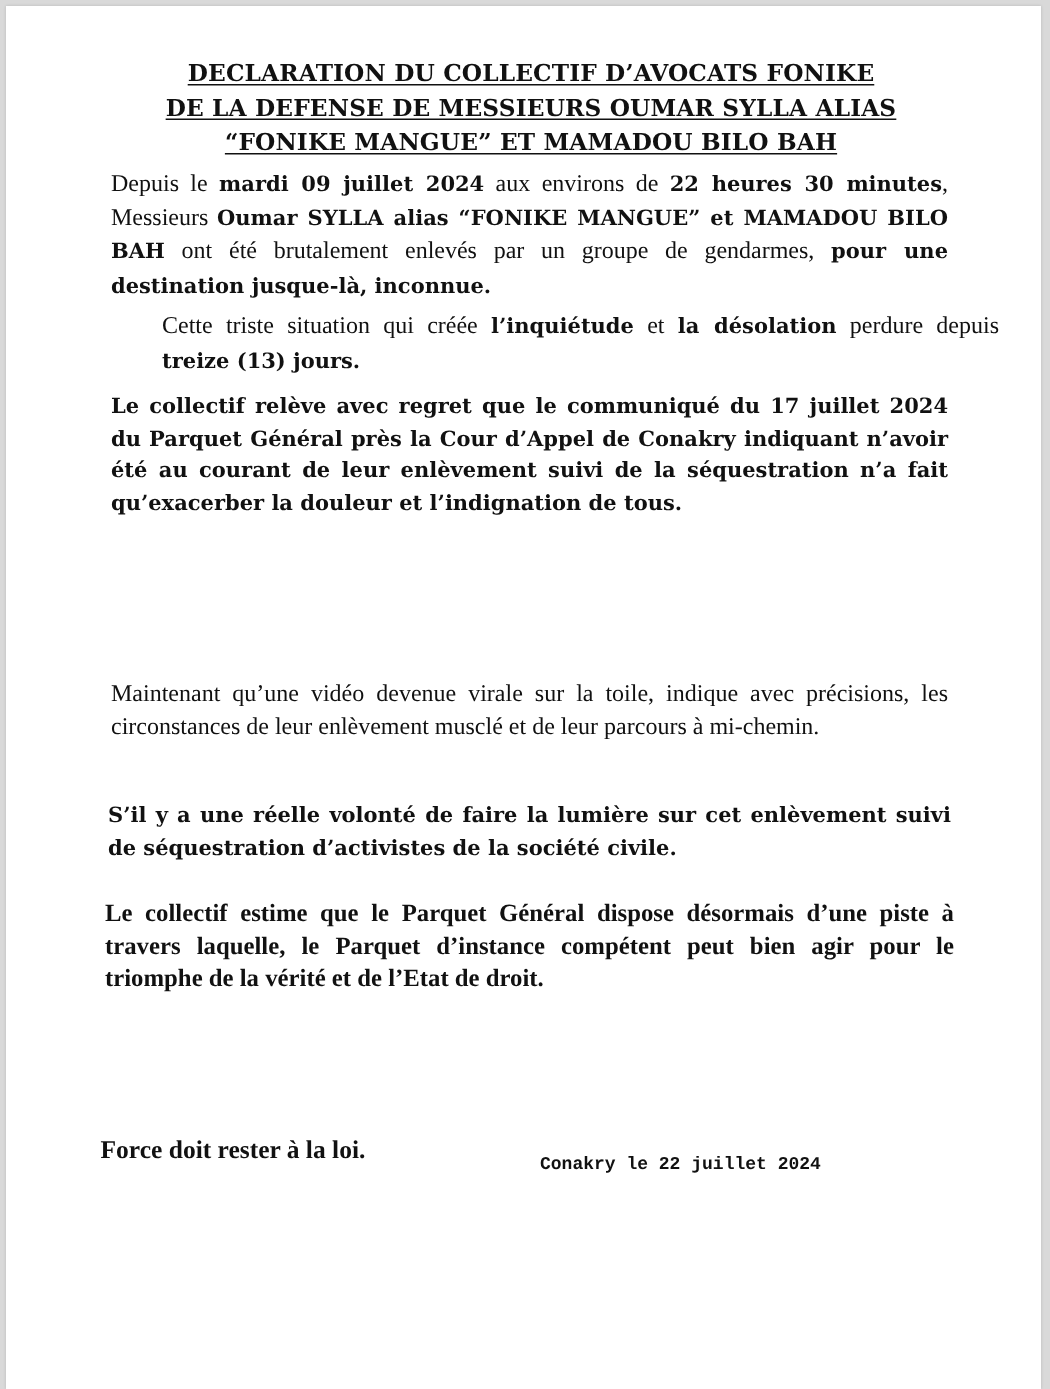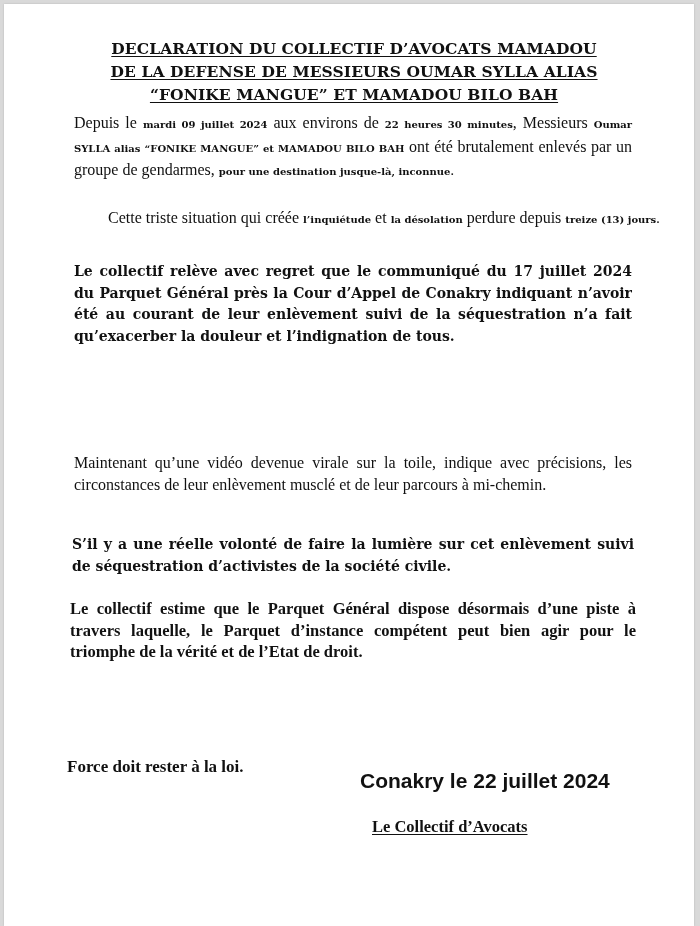--- a/index.html
+++ b/index.html
@@ -20,63 +20,62 @@
     text-align: center; font-weight: bold; font-size: 15.5px; line-height: 23px;
     letter-spacing: 0.1px;
   }
   .title span { text-decoration: underline; text-underline-offset: 2px; }
   .p {
     position: absolute; left: 70px; width: 558px;
     font-size: 14.5px; line-height: 21.5px; text-align: justify;
     font-family: "Liberation Serif", "DejaVu Serif", serif;
     font-size: 16px;
   }
-  .b { font-weight: bold; font-family: "DejaVu Serif", serif; font-size: 10px; }
+  .b { font-weight: bold; font-family: "DejaVu Serif", serif; font-size: 14px; }
   .bold-p { font-weight: bold; font-family: "DejaVu Serif", serif; font-size: 14px; line-height: 21.5px; }
   .bold-p2 { font-weight: bold; font-family: "Liberation Serif", serif; font-size: 16.5px; line-height: 21.5px; }
   #p1 { top: 108px; }
   #p2 { top: 203px; margin-left: 34px; }
   #p3 { top: 257px; }
   #p4 { top: 380px; }
   #p5 { top: 448px; }
   #p6 { top: 530px; left: 68px; width: 562px; }
   #p7 { top: 594px; left: 66px; width: 566px; }
   .closing {
     position: absolute; left: 63px; top: 714px;
     font-weight: bold; font-size: 17px; font-family: "Liberation Serif", serif; margin-top: 39px;
   }
   .date {
     position: absolute; left: 356px; top: 765px;
-    font-weight: bold; font-size: 21px; font-family: Liberation Sans, sans-serif;
+    font-weight: bold; font-size: 12px; font-family: Liberation Mono, monospace;
   }
   .signature {
     position: absolute; left: 368px; top: 813px;
     font-weight: bold; font-size: 16.5px; font-family: "Liberation Serif", serif;
     text-decoration: underline; text-underline-offset: 2px;
   }
 </style>
 </head>
 <body>
 
 <div class="page">
   <div class="title">
-    <span>DECLARATION DU COLLECTIF D’AVOCATS MAMADOU</span><br>
+    <span>DECLARATION DU COLLECTIF D’AVOCATS FONIKE</span><br>
     <span>DE LA DEFENSE DE MESSIEURS OUMAR SYLLA ALIAS</span><br>
     <span>“FONIKE MANGUE” ET MAMADOU BILO BAH</span>
   </div>
 
   <div class="p" id="p1"><span>Depuis le </span><span class="b">mardi 09 juillet 2024</span><span> aux environs de </span><span class="b">22 heures 30 minutes</span><span>, Messieurs </span><span class="b">Oumar SYLLA alias “FONIKE MANGUE” et MAMADOU BILO BAH</span><span> ont été brutalement enlevés par un groupe de gendarmes, </span><span class="b">pour une destination jusque-là, inconnue.</span></div>
 
   <div class="p" id="p2"><span>Cette triste situation qui créée </span><span class="b">l’inquiétude</span><span> et </span><span class="b">la désolation</span><span> perdure depuis </span><span class="b">treize (13) jours.</span></div>
 
   <div class="p bold-p" id="p3">Le collectif relève avec regret que le communiqué du 17 juillet 2024 du Parquet Général près la Cour d’Appel de Conakry indiquant n’avoir été au courant de leur enlèvement suivi de la séquestration n’a fait qu’exacerber la douleur et l’indignation de tous.</div>
 
 
   <div class="p" id="p5">Maintenant qu’une vidéo devenue virale sur la toile, indique avec précisions, les circonstances de leur enlèvement musclé et de leur parcours à mi-chemin.</div>
 
   <div class="p bold-p2" id="p7">Le collectif estime que le Parquet Général dispose désormais d’une piste à travers laquelle, le Parquet d’instance compétent peut bien agir pour le triomphe de la vérité et de l’Etat de droit.</div>
 
   <div class="p bold-p" id="p6">S’il y a une réelle volonté de faire la lumière sur cet enlèvement suivi de séquestration d’activistes de la société civile.</div>
 
   <div class="closing">Force doit rester à la loi.</div>
   <div class="date">Conakry le 22 juillet 2024</div>
-  <div class="signature">Le Collectif d’Avocats</div>
 </div>
 
 </body></html>

